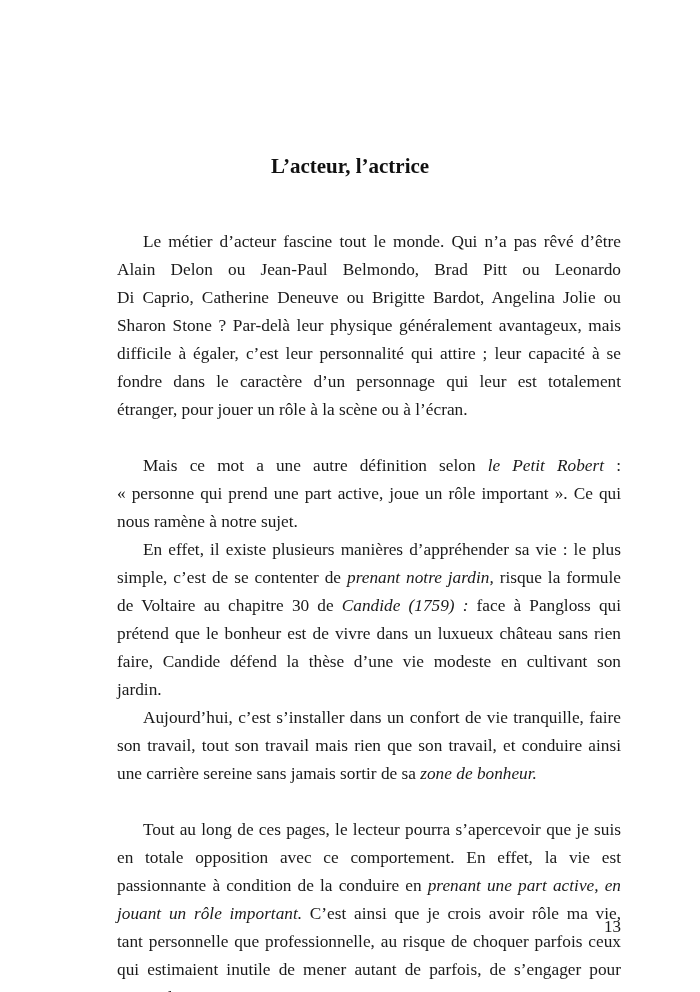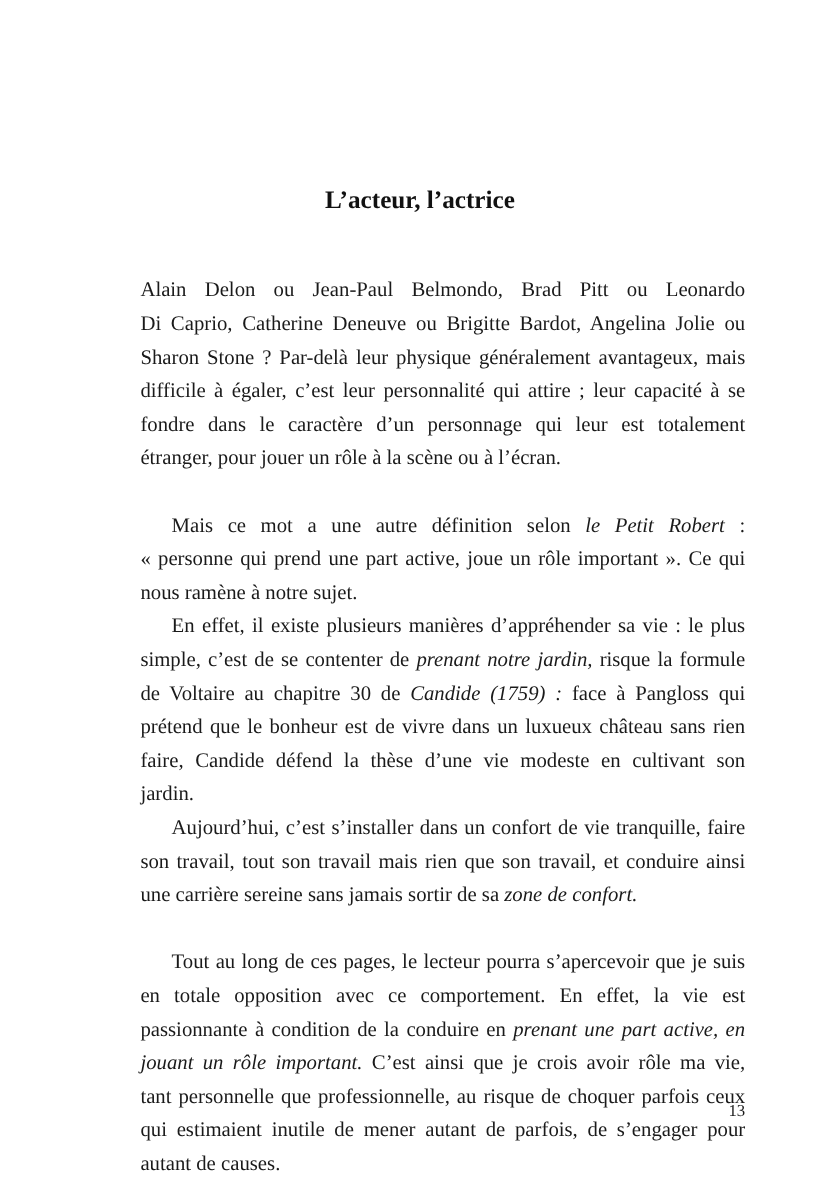--- a/index.html
+++ b/index.html
@@ -56,32 +56,33 @@
     }
     .gap {
       display: block;
       height: 28px;
     }
     .it { font-style: italic; font-family: Liberation Serif, serif; }
     .page-number {
       position: absolute;
       top: 916px;
       right: 79px;
-      font-size: 14px;
+      font-size: 17px;
       line-height: 22px;
     }
   </style>
 </head>
 <body>
 
 <div class="page">
   <h1 class="title" style="margin:0;">L’acteur, l’actrice</h1>
 
   <div class="body-text" id="body-text">
       <div class="paragraph">
+        <span class="line indent"><span>Le métier d’acteur fascine tout le monde. Qui n’a pas rêvé d’être</span></span>
         <span class="line"><span>Alain Delon ou Jean-Paul Belmondo, Brad Pitt ou Leonardo</span></span>
         <span class="line"><span>Di Caprio, Catherine Deneuve ou Brigitte Bardot, Angelina Jolie ou</span></span>
         <span class="line"><span>Sharon Stone ? Par-delà leur physique généralement avantageux, mais</span></span>
         <span class="line"><span>difficile à égaler, c’est leur personnalité qui attire ; leur capacité à se</span></span>
         <span class="line"><span>fondre dans le caractère d’un personnage qui leur est totalement</span></span>
         <span class="line last"><span>étranger, pour jouer un rôle à la scène ou à l’écran.</span></span>
       </div>
       <div class="gap"></div>
       <div class="paragraph">
         <span class="line indent"><span>Mais ce mot a une autre définition selon </span><span class="it">le Petit Robert</span><span> :</span></span>
@@ -92,21 +93,21 @@
         <span class="line indent"><span>En effet, il existe plusieurs manières d’appréhender sa vie : le plus</span></span>
         <span class="line"><span>simple, c’est de se contenter de </span><span class="it">prenant notre jardin,</span><span> risque la formule</span></span>
         <span class="line"><span>de Voltaire au chapitre 30 de </span><span class="it">Candide (1759) :</span><span> face à Pangloss qui</span></span>
         <span class="line"><span>prétend que le bonheur est de vivre dans un luxueux château sans rien</span></span>
         <span class="line"><span>faire, Candide défend la thèse d’une vie modeste en cultivant son</span></span>
         <span class="line last"><span>jardin.</span></span>
       </div>
       <div class="paragraph">
         <span class="line indent"><span>Aujourd’hui, c’est s’installer dans un confort de vie tranquille, faire</span></span>
         <span class="line"><span>son travail, tout son travail mais rien que son travail, et conduire ainsi</span></span>
-        <span class="line last"><span>une carrière sereine sans jamais sortir de sa </span><span class="it">zone de confort.</span></span>
+        <span class="line last"><span>une carrière sereine sans jamais sortir de sa </span><span class="it">zone de bonheur.</span></span>
       </div>
       <div class="gap"></div>
       <div class="paragraph">
         <span class="line indent"><span>Tout au long de ces pages, le lecteur pourra s’apercevoir que je suis</span></span>
         <span class="line"><span>en totale opposition avec ce comportement. En effet, la vie est</span></span>
         <span class="line"><span>passionnante à condition de la conduire en </span><span class="it">prenant une part active, en</span></span>
         <span class="line"><span class="it">jouant un rôle important.</span><span> C’est ainsi que je crois avoir rôle ma vie,</span></span>
         <span class="line"><span>tant personnelle que professionnelle, au risque de choquer parfois ceux</span></span>
         <span class="line"><span>qui estimaient inutile de mener autant de parfois, de s’engager pour</span></span>
         <span class="line last"><span>autant de causes.</span></span>

